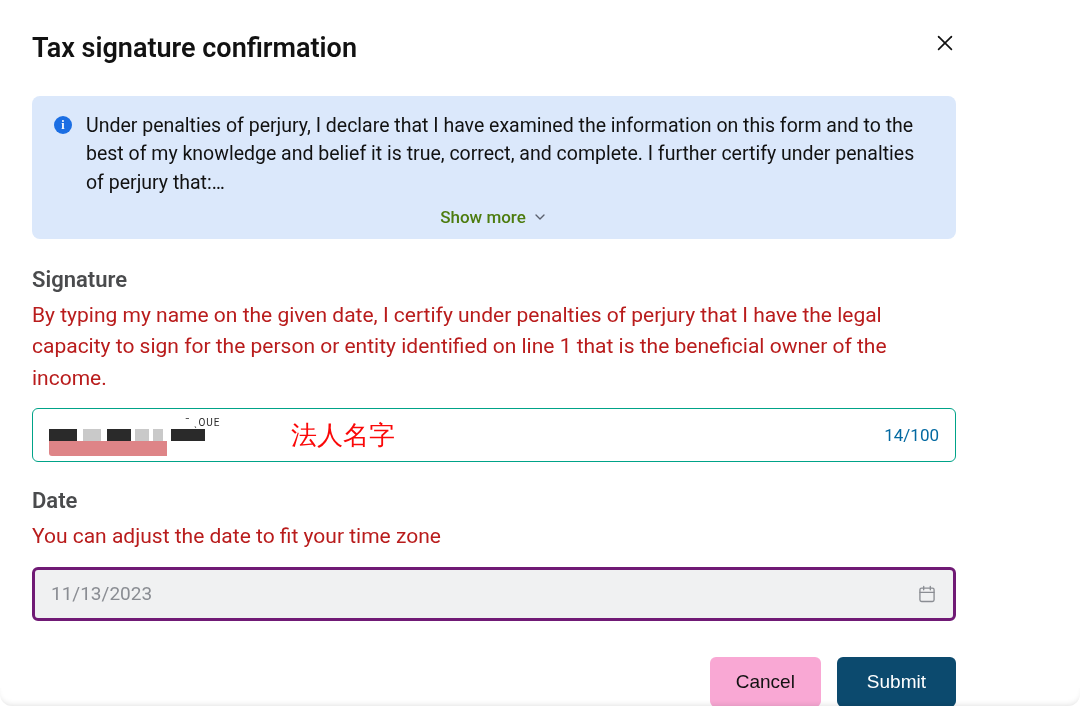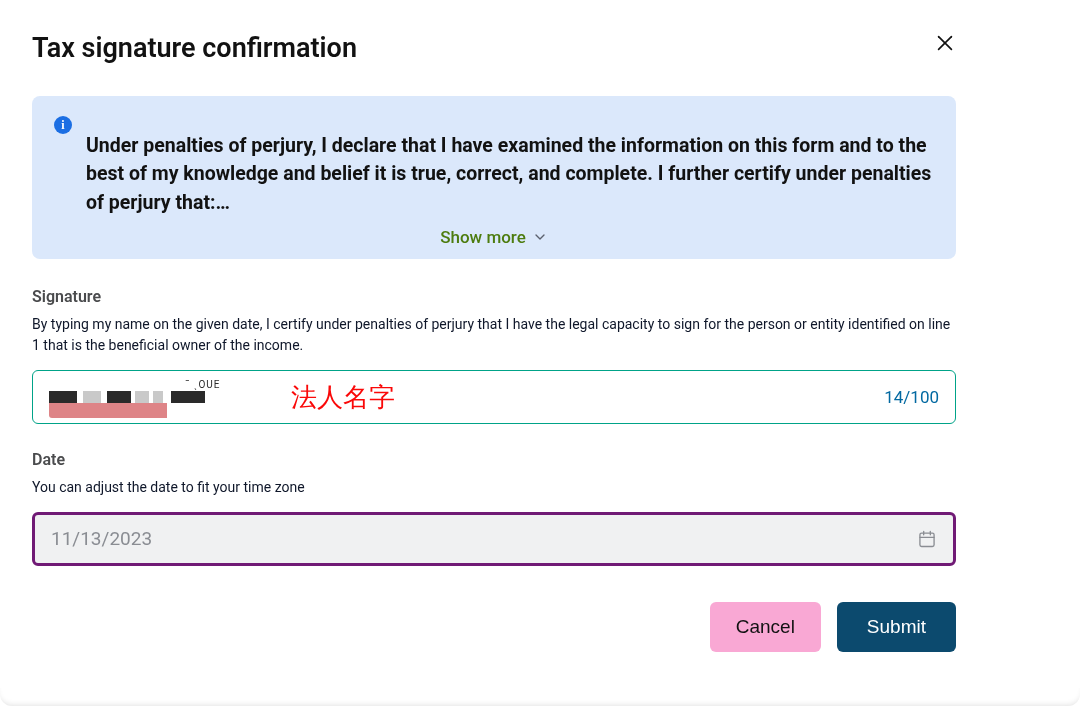--- a/index.html
+++ b/index.html
@@ -54,24 +54,23 @@
       font-weight: 700;
       display: flex;
       align-items: center;
       justify-content: center;
       flex: none;
       margin-top: 4px;
       font-family: Georgia, serif;
     }
     .alert-text {
       font-size: 19.5px;
-      font-weight: 700;
+      font-weight: 400;
       line-height: 1.45;
       color: #121212;
-      margin-top: 20px;
     }
     .show-more {
       display: flex;
       align-items: center;
       justify-content: center;
       gap: 6px;
       color: #4d7c0f;
       font-size: 17px;
       font-weight: 500;
       cursor: pointer;
@@ -79,29 +78,29 @@
       user-select: none;
     }
     .chev-down {
       display: inline-block;
       line-height: 0;
     }
     .field-block {
       margin-bottom: 26px;
     }
     .field-label {
-      font-size: 16px;
+      font-size: 22px;
       font-weight: 600;
       color: #4a4b4d;
       margin-bottom: 8px;
     }
     .field-help {
-      font-size: 14px;
+      font-size: 21px;
       line-height: 1.5;
-      color: #0f172a;
+      color: #b91c1c;
       margin-bottom: 14px;
     }
     .input-wrap {
       position: relative;
       border: 1.5px solid #00a388;
       border-radius: 6px;
       height: 54px;
       display: flex;
       align-items: center;
       padding: 0 16px;

